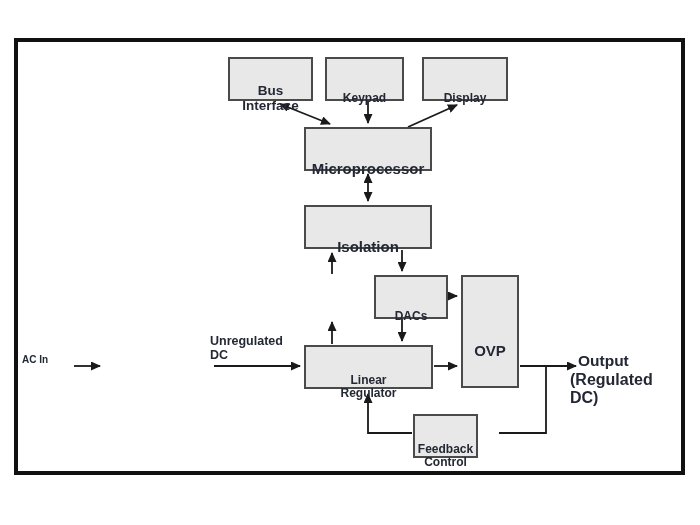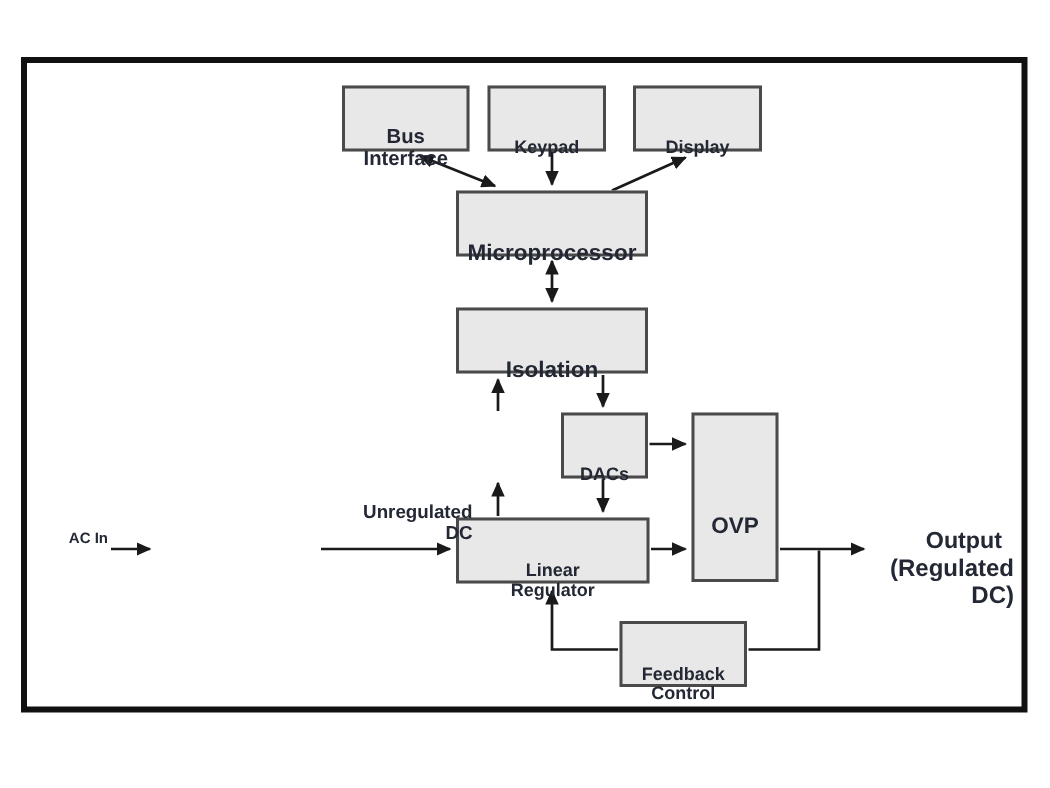--- a/index.html
+++ b/index.html
@@ -35,21 +35,21 @@
     color:#232834;
     font-weight:bold;
     white-space:pre-line;
     line-height:1.1;
     margin-top:40px;
   }
   .float-label{
     position:absolute;
     color:#232834;
     font-weight:bold;
-    text-align:right;
+    text-align:left;
     white-space:pre-line;
     line-height:1.12;
     z-index:2;
   }
   .fs13{font-size:13.5px;}
   .fs14{font-size:12px;}
   .fs15{font-size:15px;}
 </style>
 </head>
 <body>
@@ -98,35 +98,35 @@
 
   <div class="box" style="left:304px;top:127px;width:128px;height:44px">
     <span class="box-label fs15">Microprocessor</span>
   </div>
 
   <div class="box" style="left:304px;top:205px;width:128px;height:44px">
     <span class="box-label fs15">Isolation</span>
   </div>
 
 
-  <div class="box" style="left:374px;top:275px;width:58px;height:44px">
+  <div class="box" style="left:374px;top:275px;width:74px;height:44px">
     <span class="box-label fs14">DACs</span>
   </div>
 
   <div class="box" style="left:461px;top:275px;width:58px;height:113px">
     <span class="box-label fs15">OVP</span>
   </div>
 
   <div class="box" style="left:304px;top:345px;width:129px;height:44px">
     <span class="box-label fs14">Linear
 Regulator</span>
   </div>
 
 
-  <div class="box" style="left:413px;top:414px;width:85px;height:44px">
+  <div class="box" style="left:413px;top:414px;width:65px;height:44px">
     <span class="box-label fs14">Feedback
 Control</span>
   </div>
 
   <div class="float-label" style="left:22px;top:354px;width:50px;font-size:10px;">AC In</div>
 
   <div class="float-label" style="left:210px;top:334px;width:105px;font-size:12.5px;">Unregulated
 DC</div>
 
   <div class="float-label" style="left:578px;top:352px;width:90px;font-size:15.5px;">Output</div>

